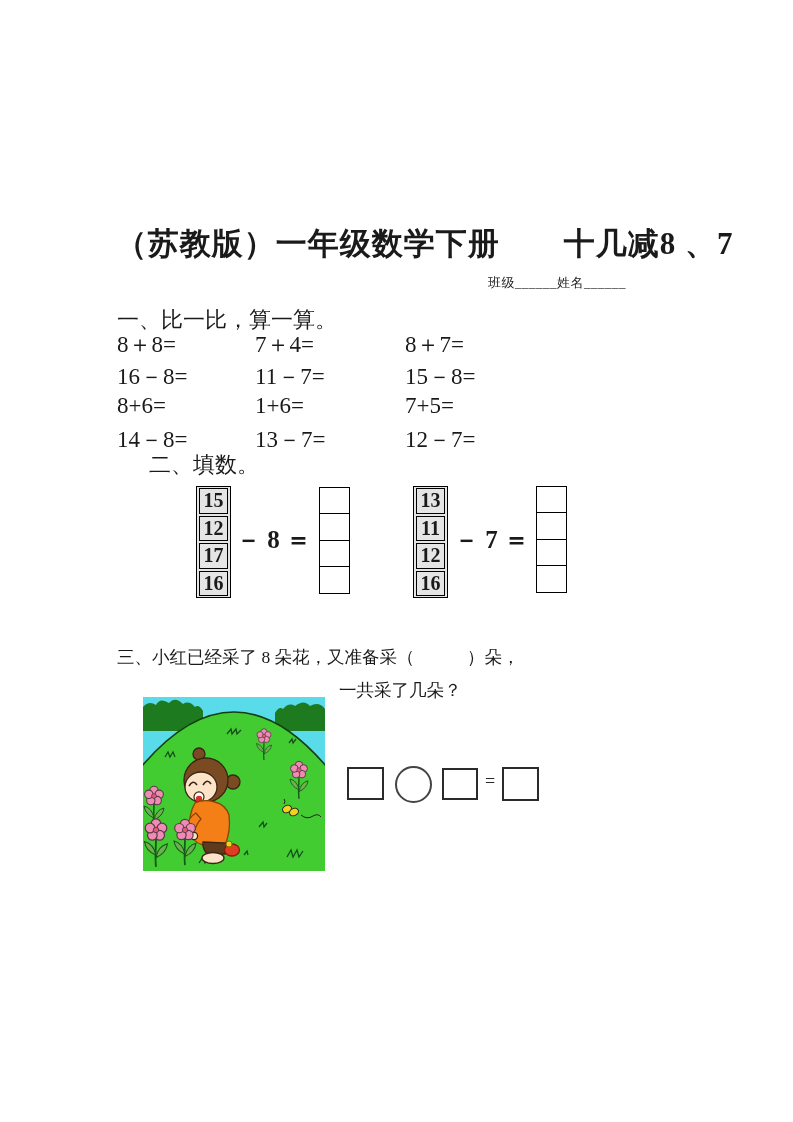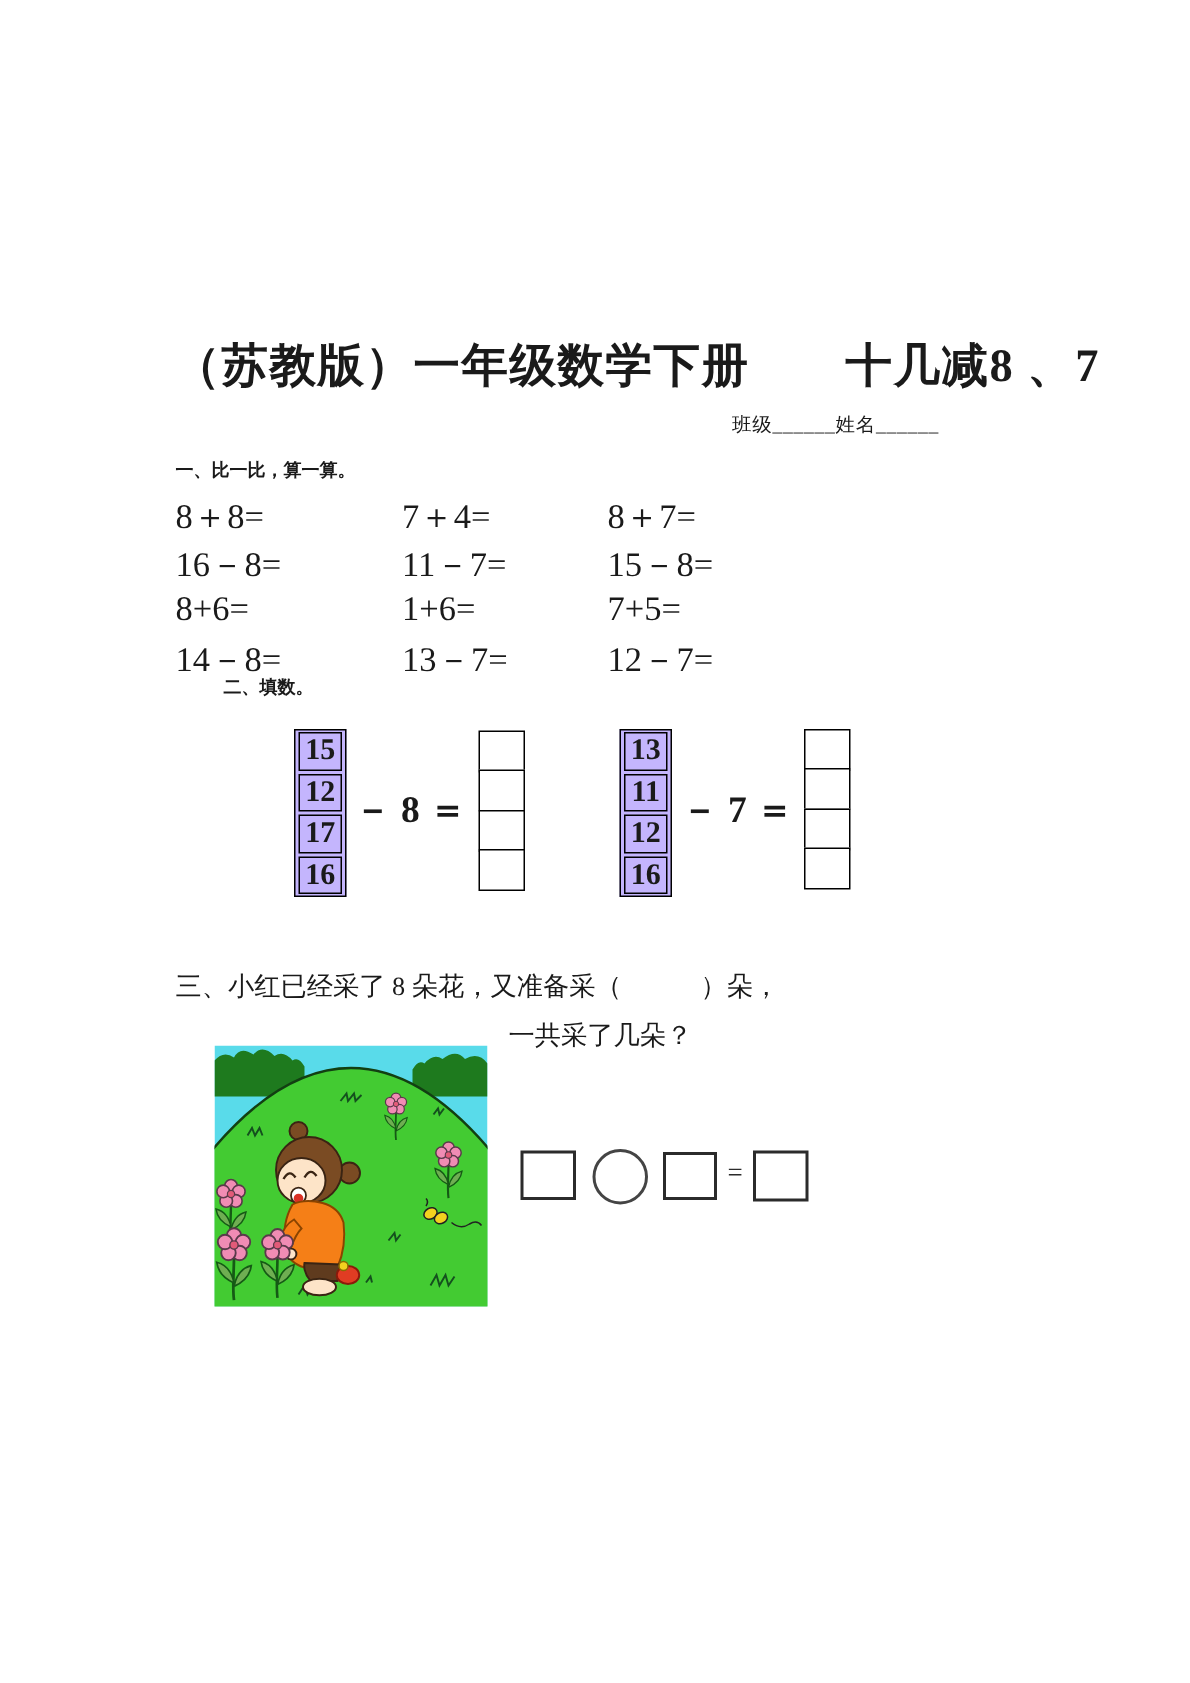--- a/index.html
+++ b/index.html
@@ -7,31 +7,31 @@
     width:793px;height:1122px;background:#ffffff;position:relative;
     font-family:"Liberation Serif","DejaVu Serif",serif;color:#1a1a1a;
     overflow:hidden;
   }
   .abs{position:absolute;}
   .title{
     left:0;top:223px;width:793px;text-align:center;
     font-size:31px;font-weight:bold;letter-spacing:1px;white-space:pre;margin-left:28px;
   }
   .classline{left:488px;top:274px;font-size:13px;letter-spacing:.5px;}
-  .sec-head{font-size:12px;font-weight:bold;}
+  .sec-head{font-size:22px;font-weight:normal;}
   .s1-head{left:117px;top:305px;}
   .s2-head{left:117px;top:450px;margin-left:32px;}
   .eq{position:absolute;font-size:23px;white-space:pre;}
-  .c1{left:117px}.c2{left:268px}.c3{left:405px}
+  .c1{left:117px}.c2{left:255px}.c3{left:405px}
   .r1{top:329px}.r2{top:361px}.r3{top:393px}.r4{top:424px}
 
   
   .num-stack{
     position:absolute;display:flex;flex-direction:column;
-    border:1.5px solid #000;background:#c4b5fd;padding:0 1px;
+    border:1.5px solid #000;background:#e5e5e5;padding:0 1px;
   }
   .num-cell{
     border:1.5px solid #000;margin:1px 1px;
     min-width:27px;height:23.5px;line-height:23px;text-align:center;
     font-size:20px;font-weight:bold;
   }
   .op-group{position:absolute;font-size:25px;font-weight:bold;white-space:pre;}
   .ans-stack{position:absolute;display:flex;flex-direction:column;}
   .ans-cell{
     width:29px;height:26px;border:1.6px solid #000;background:#fff;

